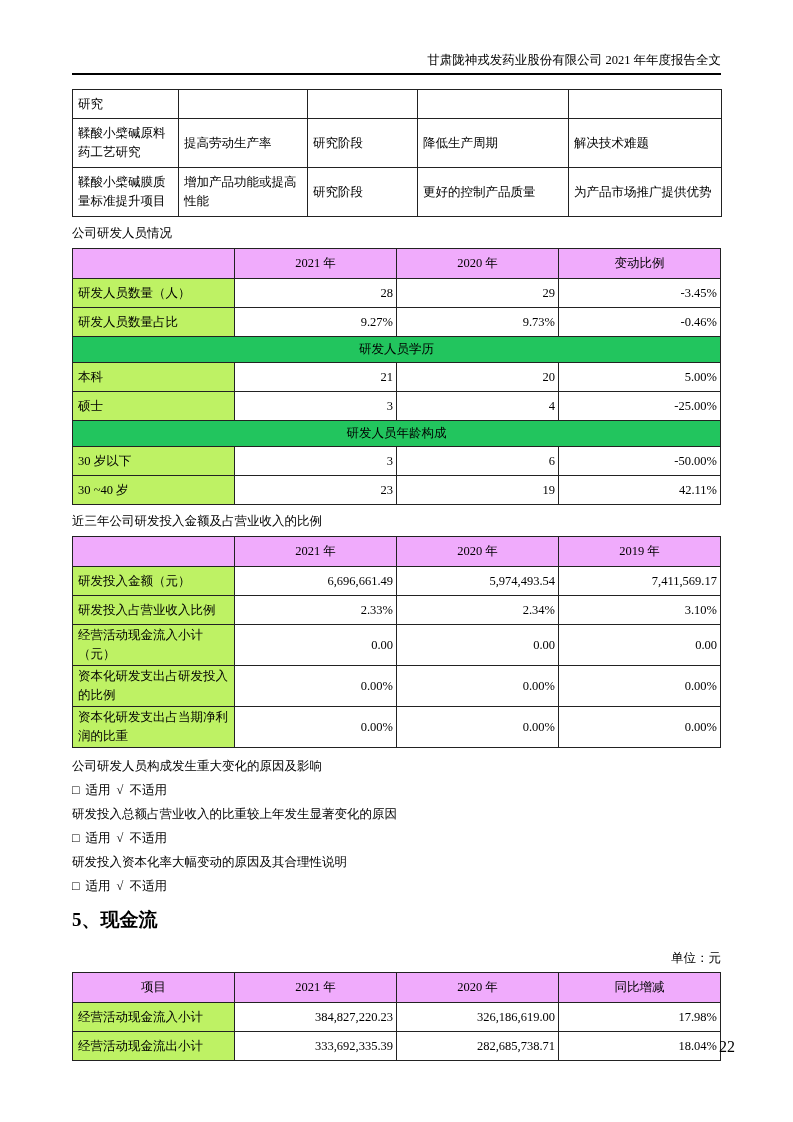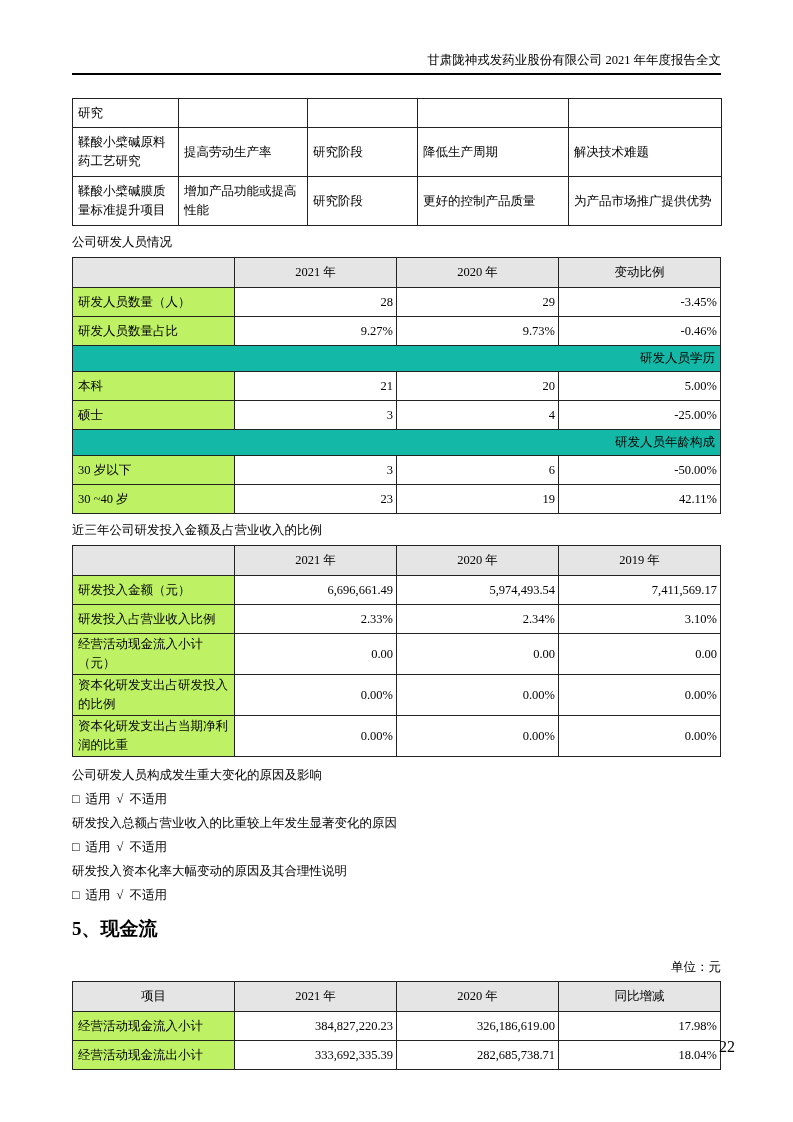--- a/index.html
+++ b/index.html
@@ -28,29 +28,29 @@
     table-layout: fixed;
   }
   table { border: 1.5px solid #222222; }
   td {
     border: 1px solid #222222;
     padding: 1px 5px;
     vertical-align: middle;
     line-height: 19px;
     overflow: hidden;
   }
-  .t5 { margin-top: 23px; }
+  .t5 { margin-top: 14px; }
   .t5 .c1 { width: 106px; } .t5 .c2 { width: 129px; } .t5 .c3 { width: 110px; }
   .t5 .c4 { width: 151px; } .t5 .c5 { width: 153px; }
   .t4 col { width: 25%; }
 
   .h26 td { height: 26px; }
   .h46 td { height: 46px; }
-  .hrow td { height: 27px; text-align: center; background: #e5e5e5; }
-  .grouprow td { height: 23px; background: #14b8a6; text-align: right; }
+  .hrow td { height: 27px; text-align: center; background: #f0abfc; }
+  .grouprow td { height: 23px; background: #22c55e; text-align: center; }
 
   .lab { background: #bef264; text-align: left; }
   .num { text-align: right; padding-right: 3px; }
 
   .section-label { margin: 8px 0 7px 0; line-height: 16px; }
 
   .notes { margin-top: 10px; }
   .notes p { margin: 0 0 8px 0; line-height: 16px; }
   .applicability span { margin-right: 6px; }
 

